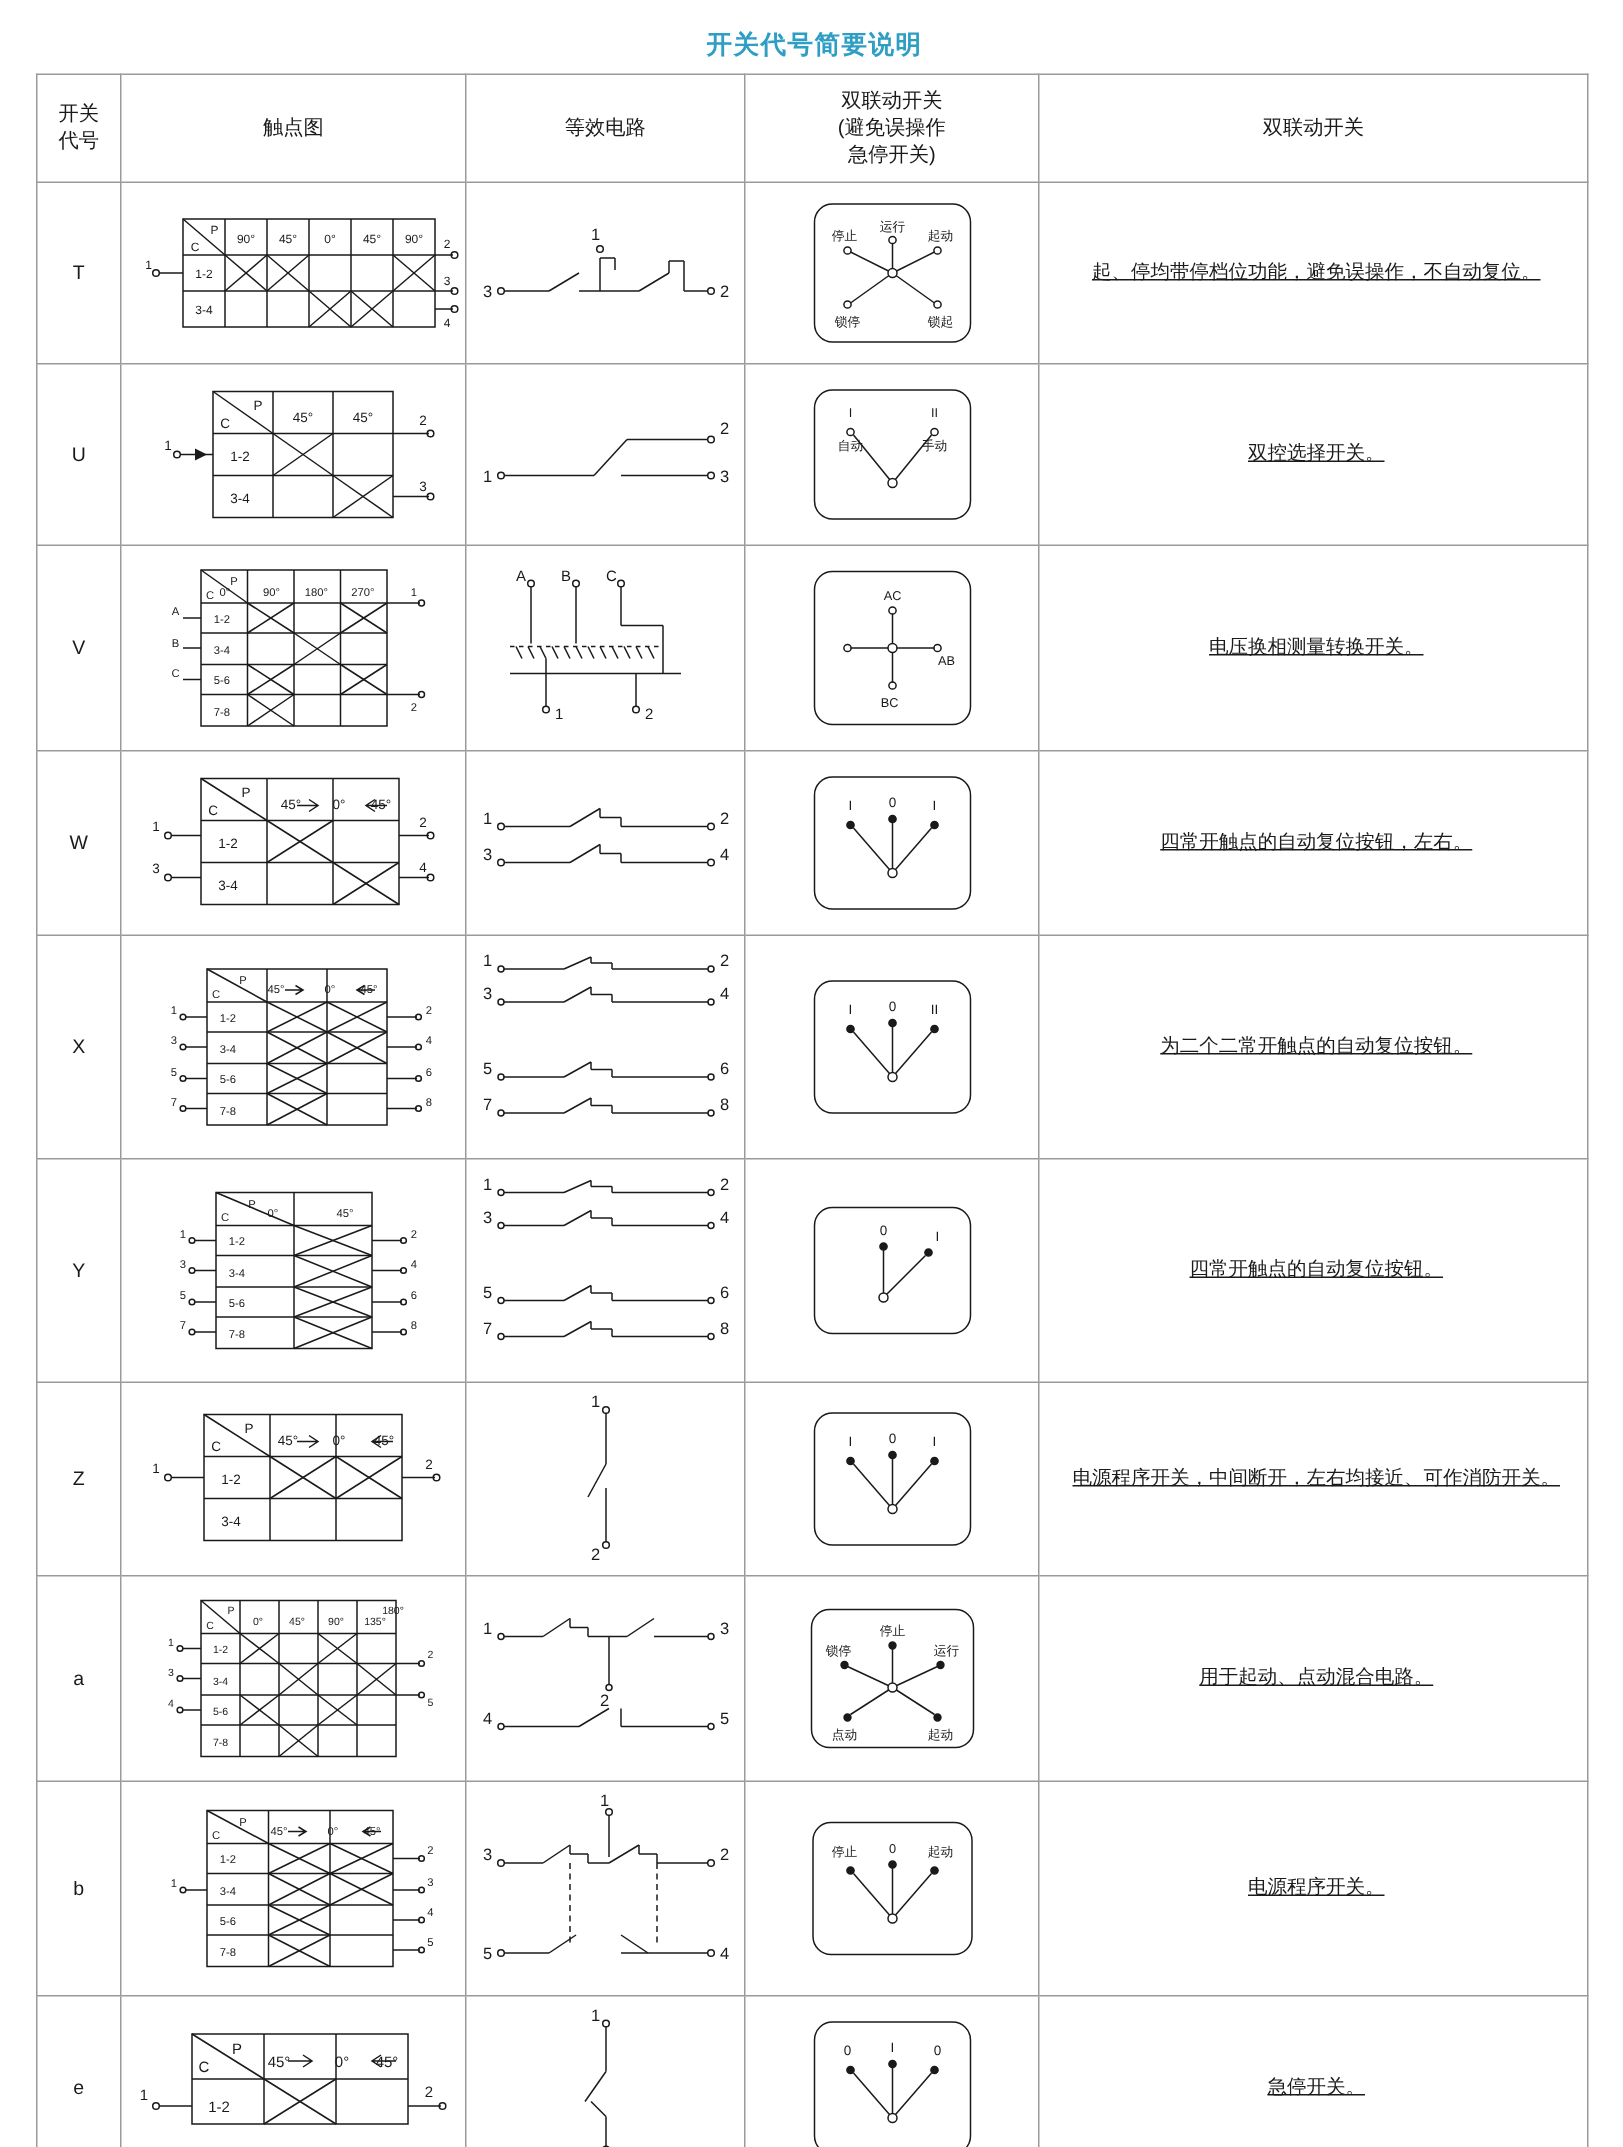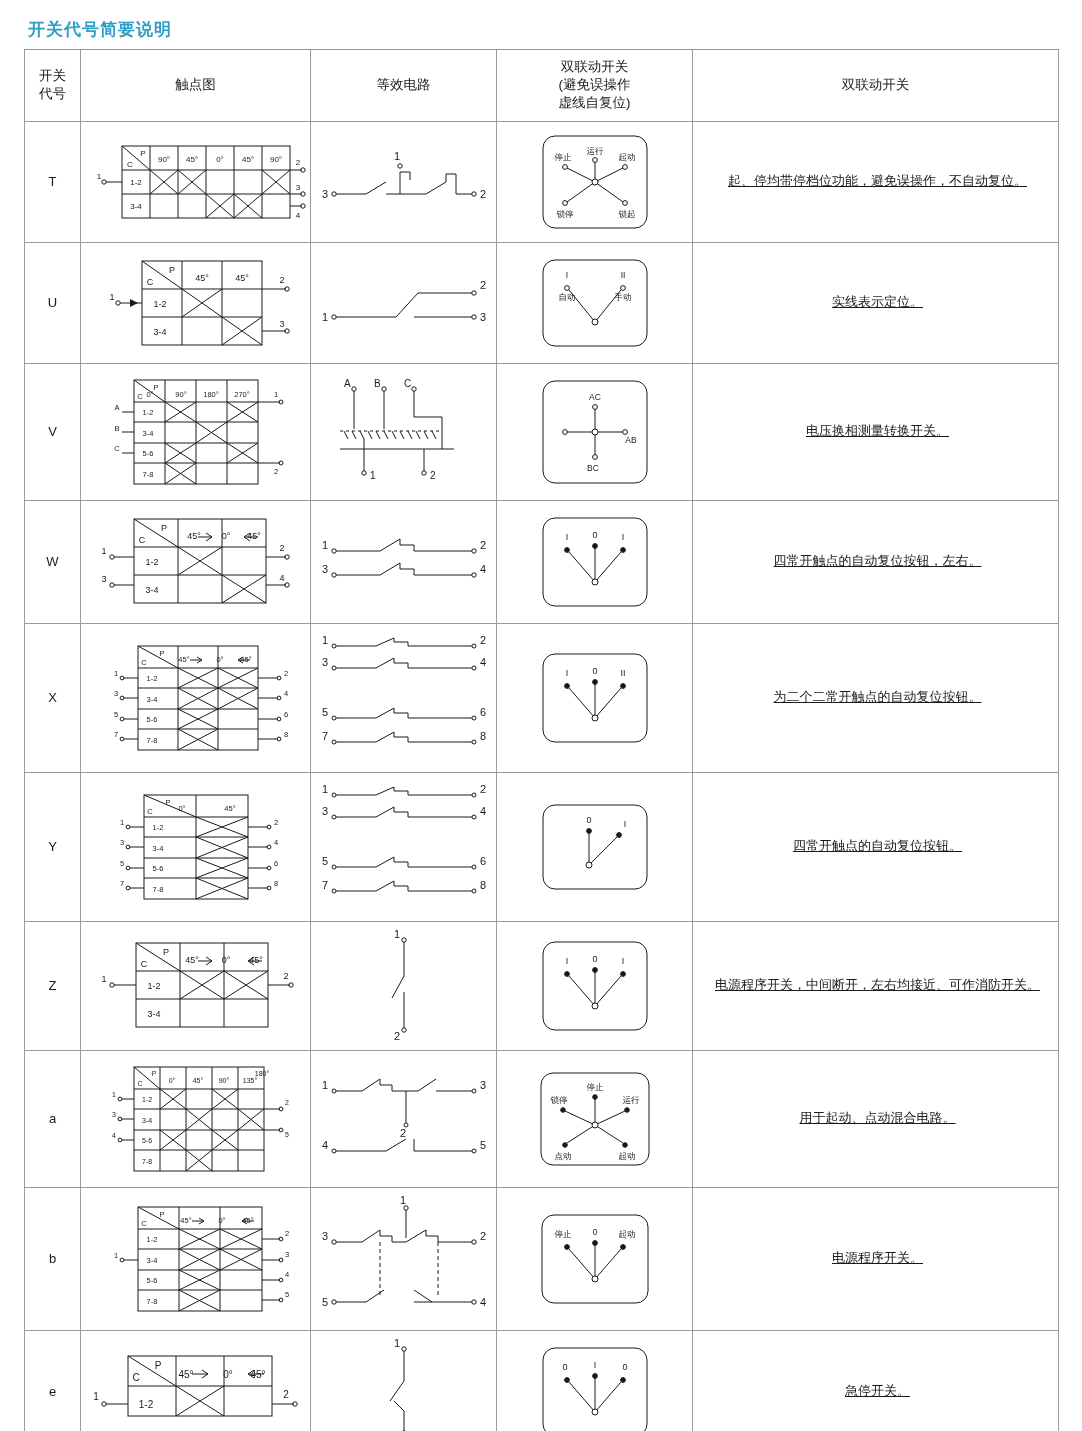--- a/index.html
+++ b/index.html
@@ -14,20 +14,21 @@
   .page {
     width: 1082px;
     padding: 14px 24px 20px 24px;
   }
   .doc-title {
     color: #2f9ec4;
     font-size: 17px;
     font-weight: bold;
     letter-spacing: 1px;
     padding: 4px 0 8px 4px;
+    text-align: center;
   }
   table.spec {
     border-collapse: collapse;
     width: 1034px;
     table-layout: fixed;
   }
   table.spec th, table.spec td {
     border: 1px solid #9a9a9a;
     vertical-align: middle;
     text-align: center;
@@ -84,21 +85,21 @@
       <tr>
         <th>
           <div>开关</div>
           <div>代号</div>
         </th>
         <th>触点图</th>
         <th>等效电路</th>
         <th>
           <div>双联动开关</div>
           <div>(避免误操作</div>
-          <div>虚线自复位)</div>
+          <div>急停开关)</div>
         </th>
         <th>双联动开关</th>
       </tr>
     </thead>
     <tbody>
 
       <tr>
         <td class="code-cell">T</td>
         <td class="diagram-cell">
           <div class="cellwrap">
@@ -280,21 +281,21 @@
             </g>
             <g font-size="8.5" font-family="Liberation Sans, sans-serif" fill="#1a1a1a" text-anchor="middle">
               <text x="30" y="24">I</text>
               <text x="86" y="24">II</text>
               <text x="30" y="46">自动</text>
               <text x="86" y="46">手动</text>
             </g>
           </svg>
           </div>
         </td>
-        <td class="func-cell">实线表示定位。</td>
+        <td class="func-cell">双控选择开关。</td>
       </tr>
 
       <tr>
         <td class="code-cell">V</td>
         <td class="diagram-cell">
           <div class="cellwrap">
           <svg width="220" height="124" viewBox="0 0 220 124">
             <g stroke="#1a1a1a" fill="none" stroke-width="1">
               <rect x="48" y="10" width="124" height="104"></rect>
               <line x1="48" y1="32" x2="172" y2="32"></line>

